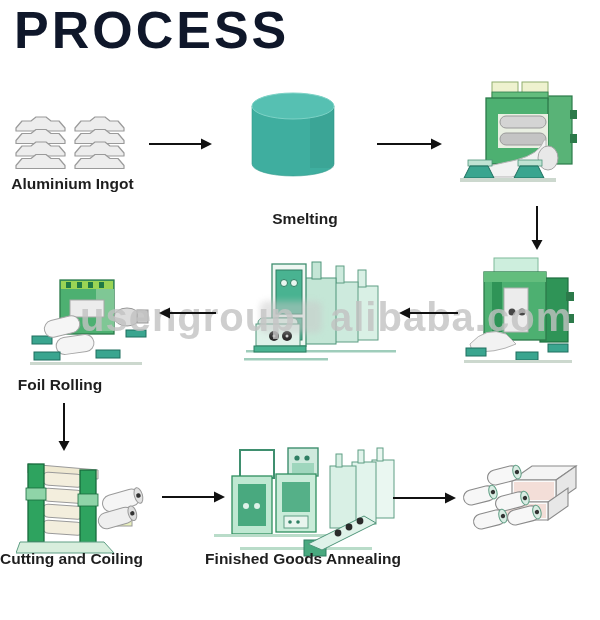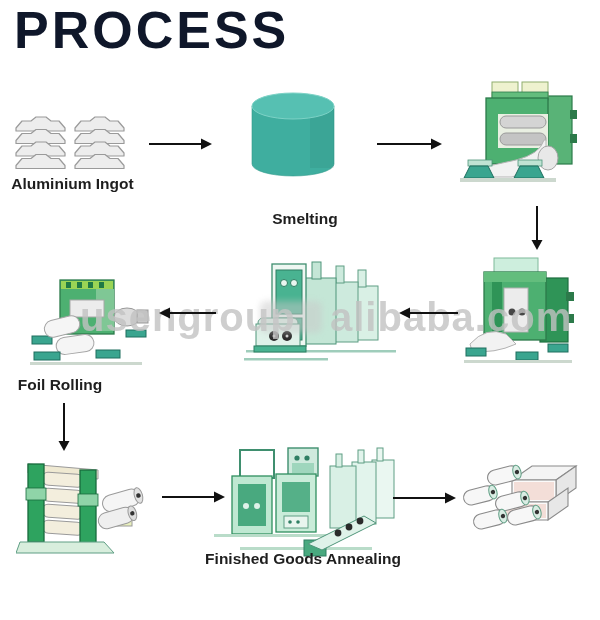--- a/index.html
+++ b/index.html
@@ -197,20 +197,21 @@
         <ellipse cx="123" cy="42.5" rx="4" ry="8" fill="#e2e2e2" stroke="#9a9a9a"></ellipse>
         <circle cx="123" cy="42.5" r="2.3" fill="#333"></circle>
       </g>
       <g transform="rotate(-16 100 60)">
         <rect x="82" y="52" width="36" height="16" rx="8" fill="#efefef" stroke="#9a9a9a"></rect>
         <ellipse cx="117" cy="60" rx="4" ry="7.5" fill="#dedede" stroke="#9a9a9a"></ellipse>
         <circle cx="117" cy="60" r="2.2" fill="#333"></circle>
       </g>
     </svg>
   </div>
+  <div class="step-label" style="left:0px;top:551px;width:134px;">Cutting and Coiling</div>
 
   <svg class="arrow" style="left:161px;top:490px;" width="64" height="14">
     <line x1="1" y1="7" x2="53" y2="7" stroke="#111" stroke-width="2"></line>
       <polygon points="53,1.5 64,7 53,12.5" fill="#111"></polygon>
   </svg>
 
   <div class="illus" style="left:212px;top:446px;width:188px;height:114px;">
     <svg viewBox="0 0 188 114">
       <rect x="28" y="4" width="34" height="28" fill="none" stroke="#3f8f6f" stroke-width="2"></rect>
       <rect x="76" y="2" width="30" height="28" fill="#cfeadd" stroke="#3f8f6f" stroke-width="1.4"></rect>

